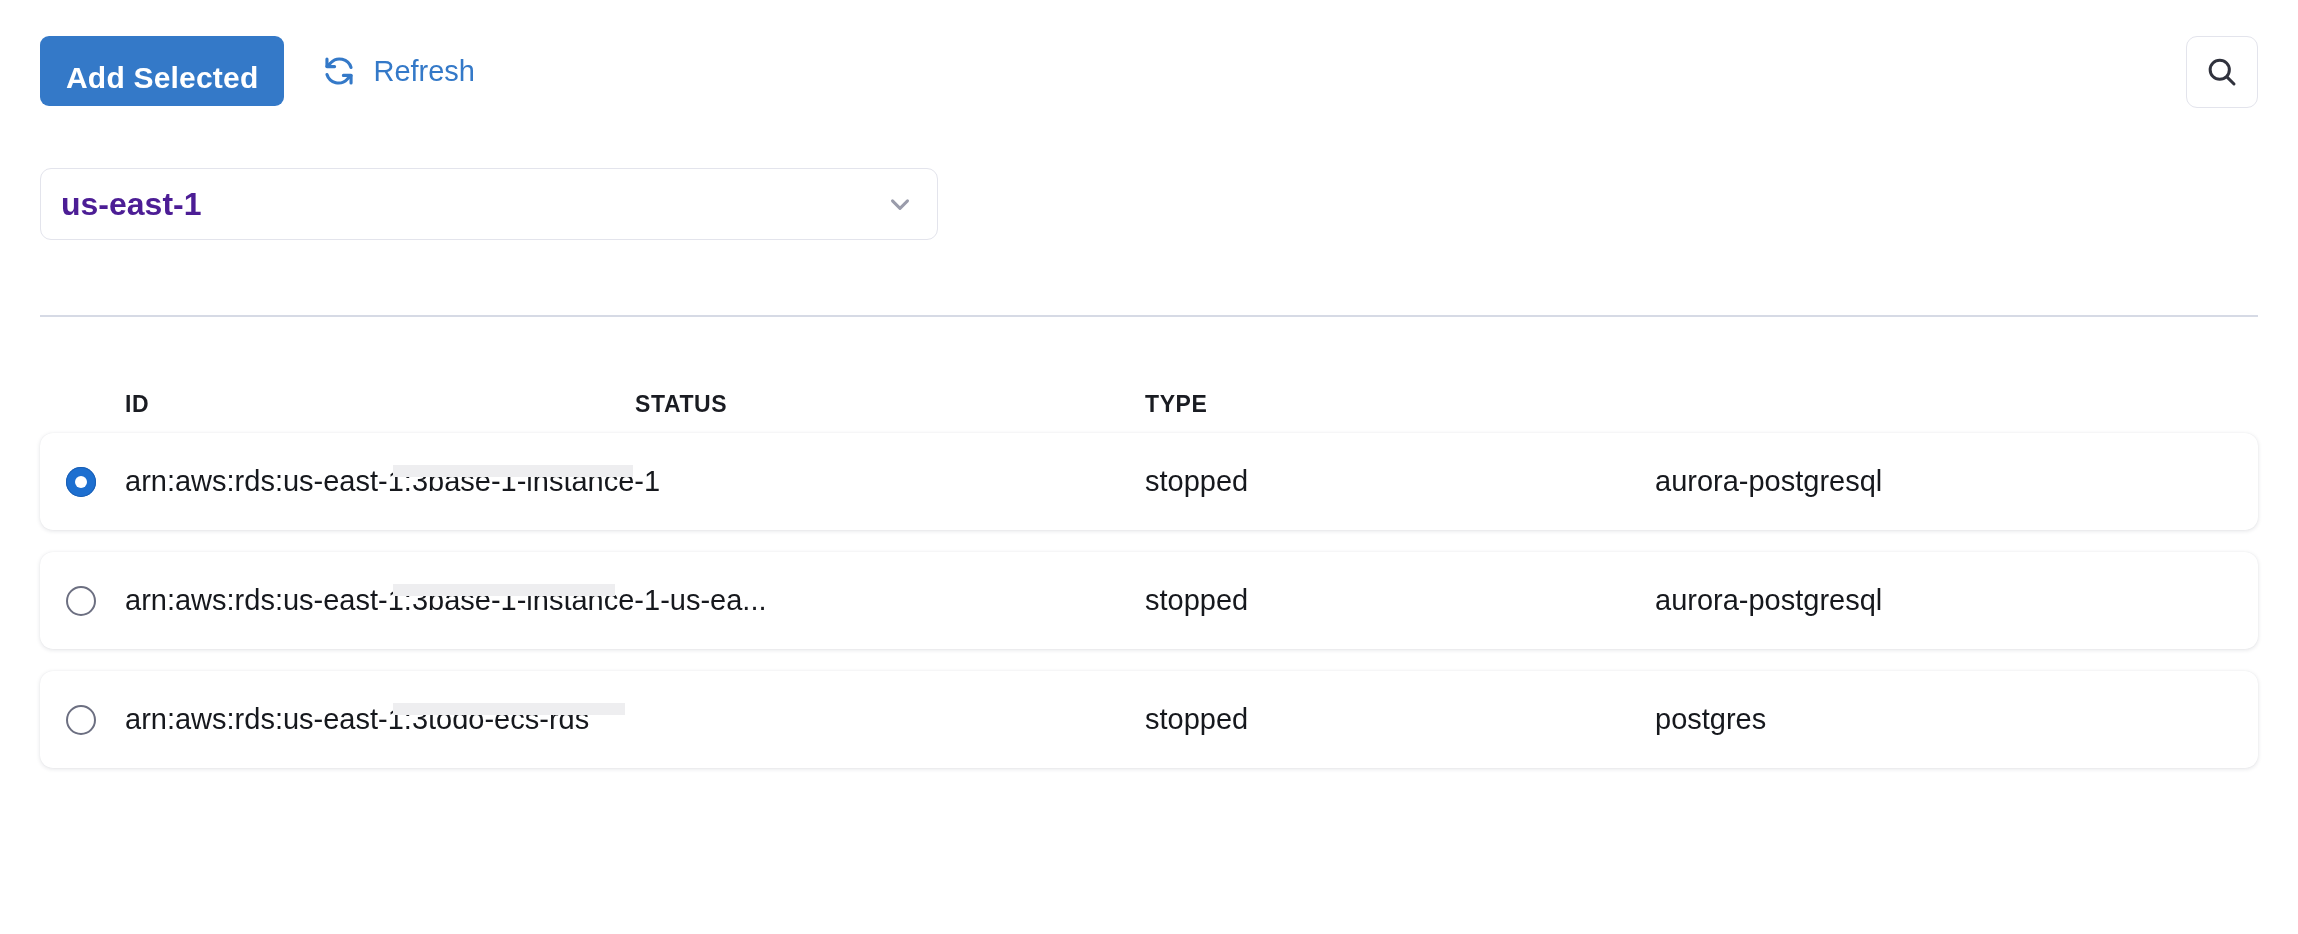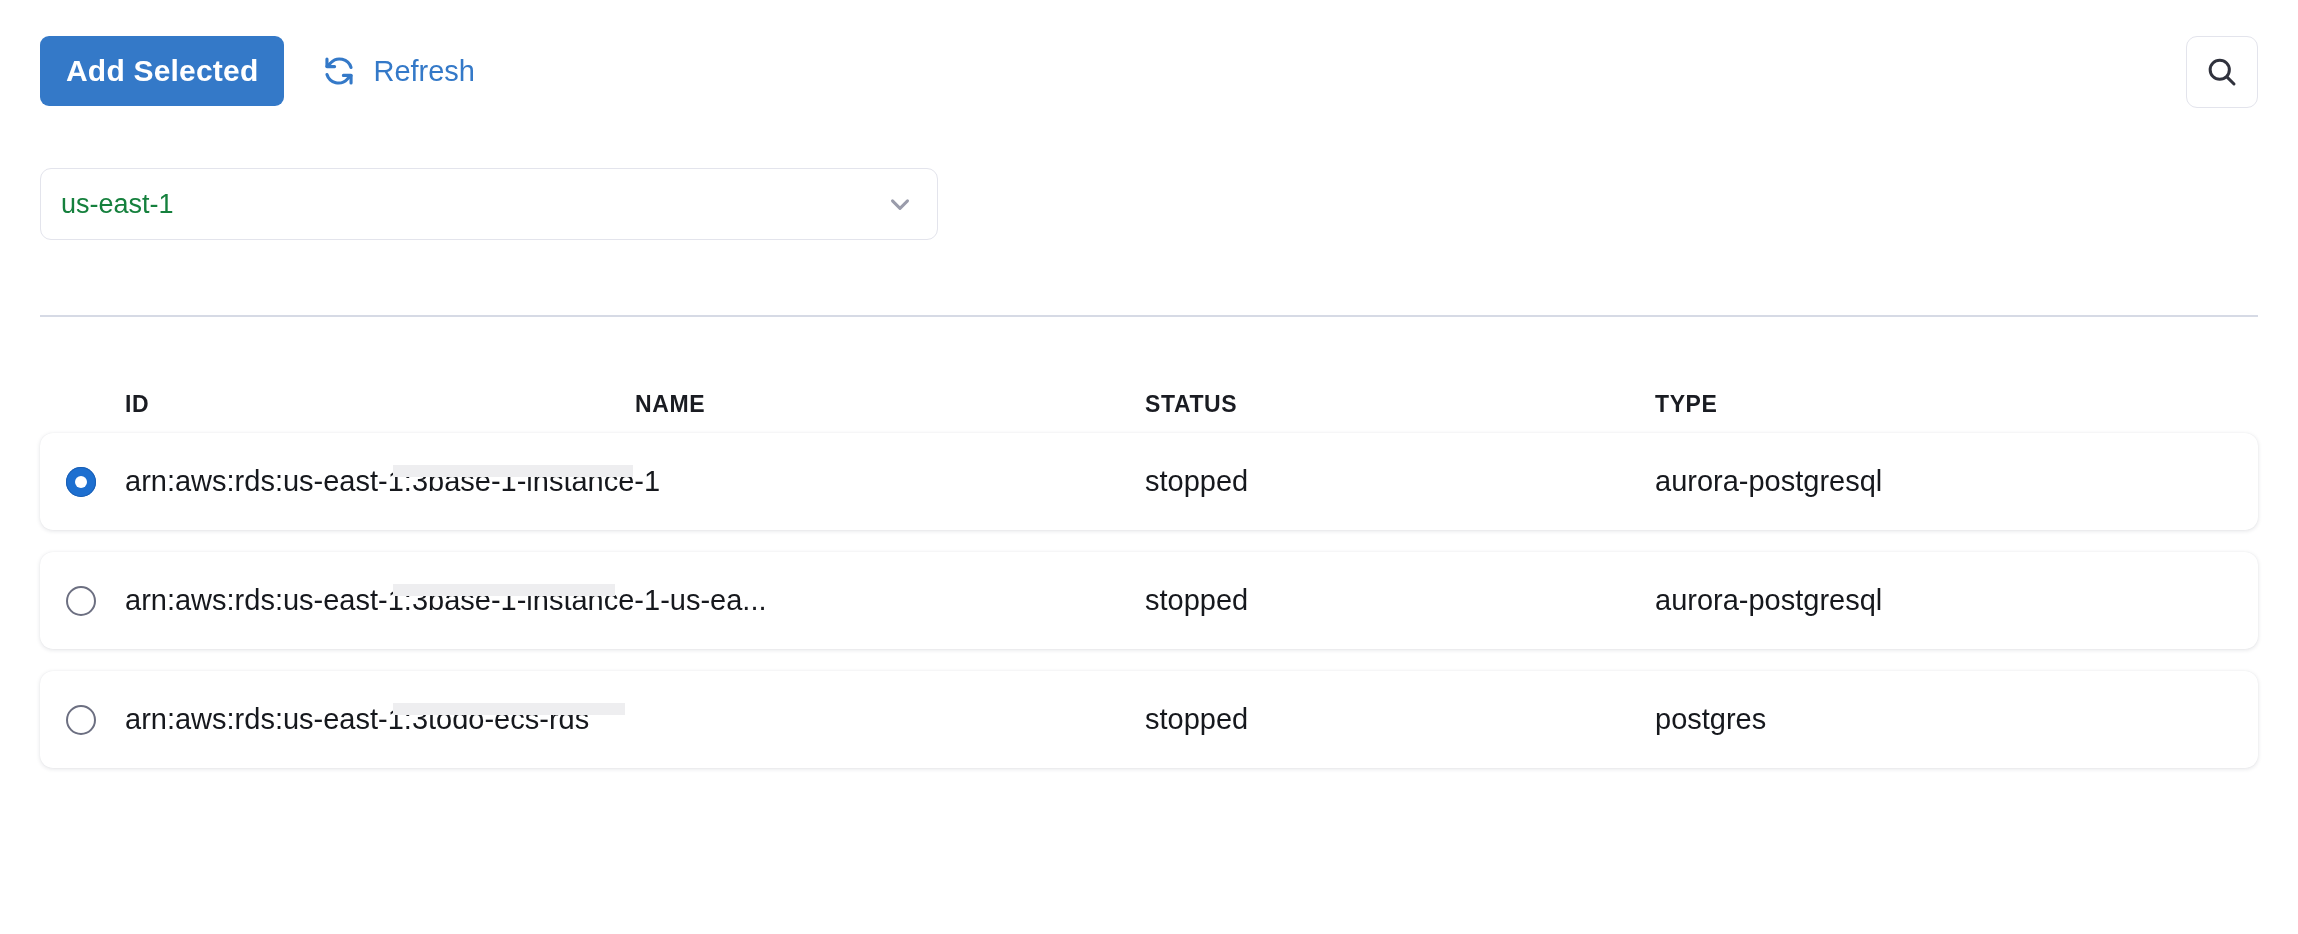--- a/index.html
+++ b/index.html
@@ -35,21 +35,21 @@
   }
   .btn-primary {
     background: #3479c8;
     color: #ffffff;
     border: none;
     border-radius: 9px;
     font-family: "Liberation Sans", sans-serif;
     font-size: 30px;
     font-weight: bold;
     letter-spacing: 0.2px;
-    padding: 0 26px;
+    padding: 7px 26px;
     height: 70px;
     line-height: 70px;
     cursor: pointer;
     white-space: nowrap;
   }
   .link-refresh {
     display: inline-flex;
     align-items: center;
     gap: 17px;
     color: #3479c8;
@@ -86,23 +86,24 @@
     border: 1px solid #e3e4ec;
     border-radius: 11px;
     background: #ffffff;
     display: flex;
     align-items: center;
     padding: 0 22px 0 20px;
     cursor: pointer;
     position: relative;
   }
   .select-value {
-    font-size: 27px;
-    color: #15803d;
+    font-size: 32px;
+    color: #4c1d95;
     flex: 1;
+    font-weight: bold;
   }
   .chev { width: 30px; height: 30px; display: block; }
 
   
   .divider {
     position: absolute;
     left: 40px;
     top: 315px;
     width: 2218px;
     height: 2px;
@@ -235,21 +236,20 @@
   </div>
 </div>
 
 <div class="divider"></div>
 
 <div class="table">
 
   <div class="thead">
     <div class="col-radio"></div>
     <div class="th col-id">ID</div>
-    <div class="th col-name">NAME</div>
     <div class="th col-status">STATUS</div>
     <div class="th col-type">TYPE</div>
   </div>
 
   <div class="row-card">
     <div class="radio-wrap">
       <span class="radio checked"></span>
     </div>
     <div class="cell" style="flex:0 0 1020px; position:relative;">
       <span class="id-cell">

